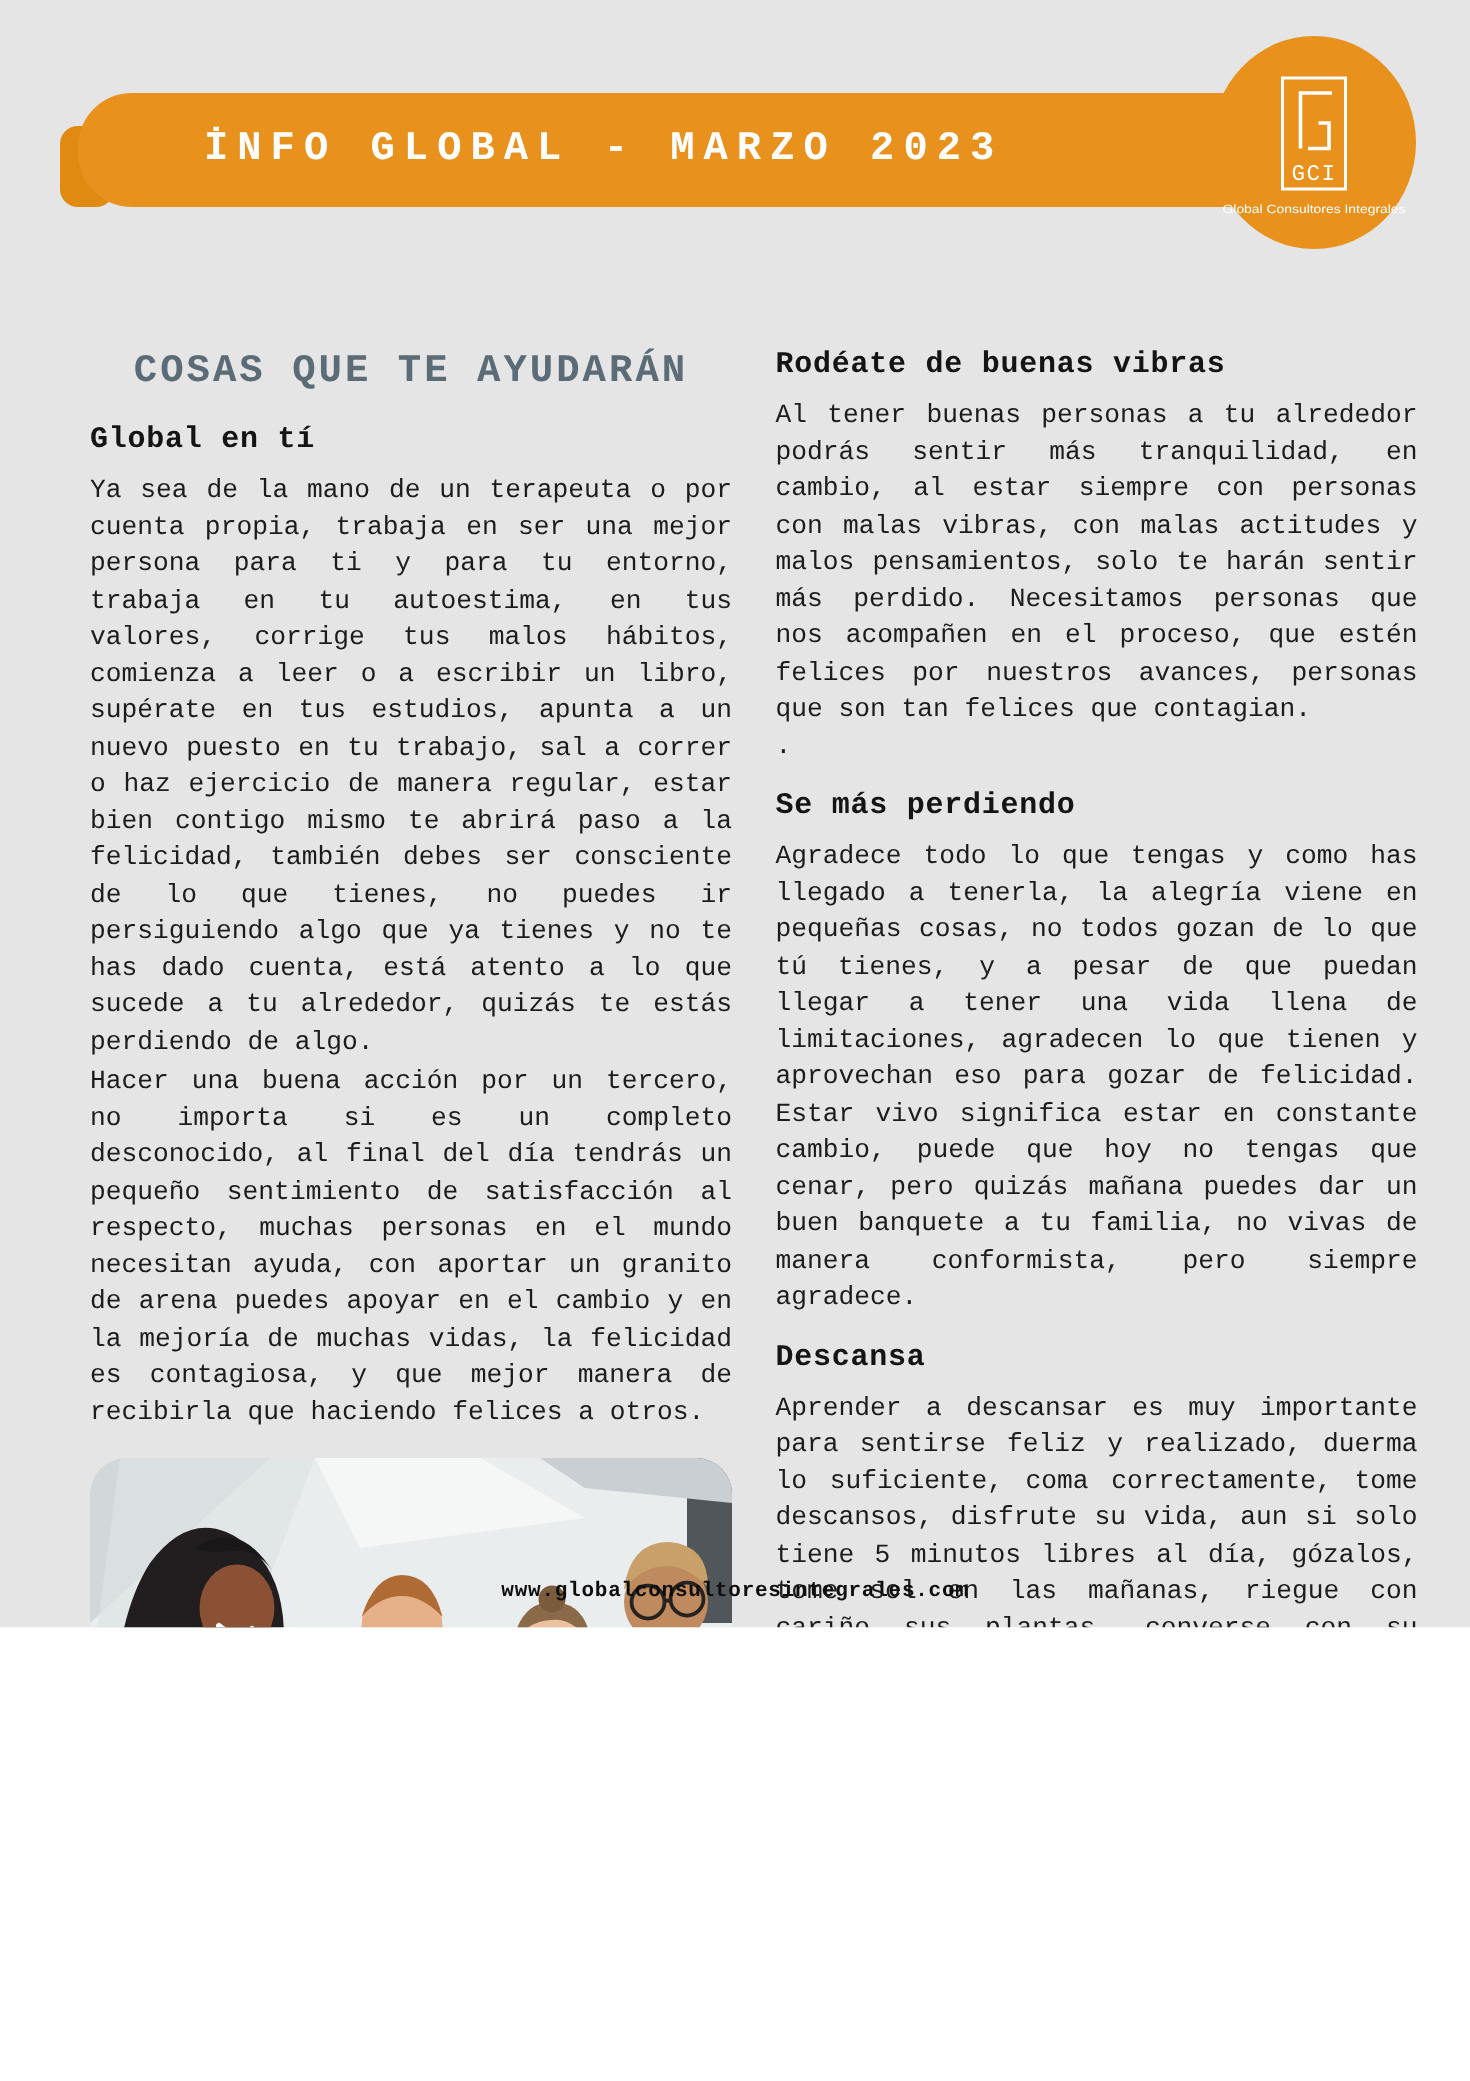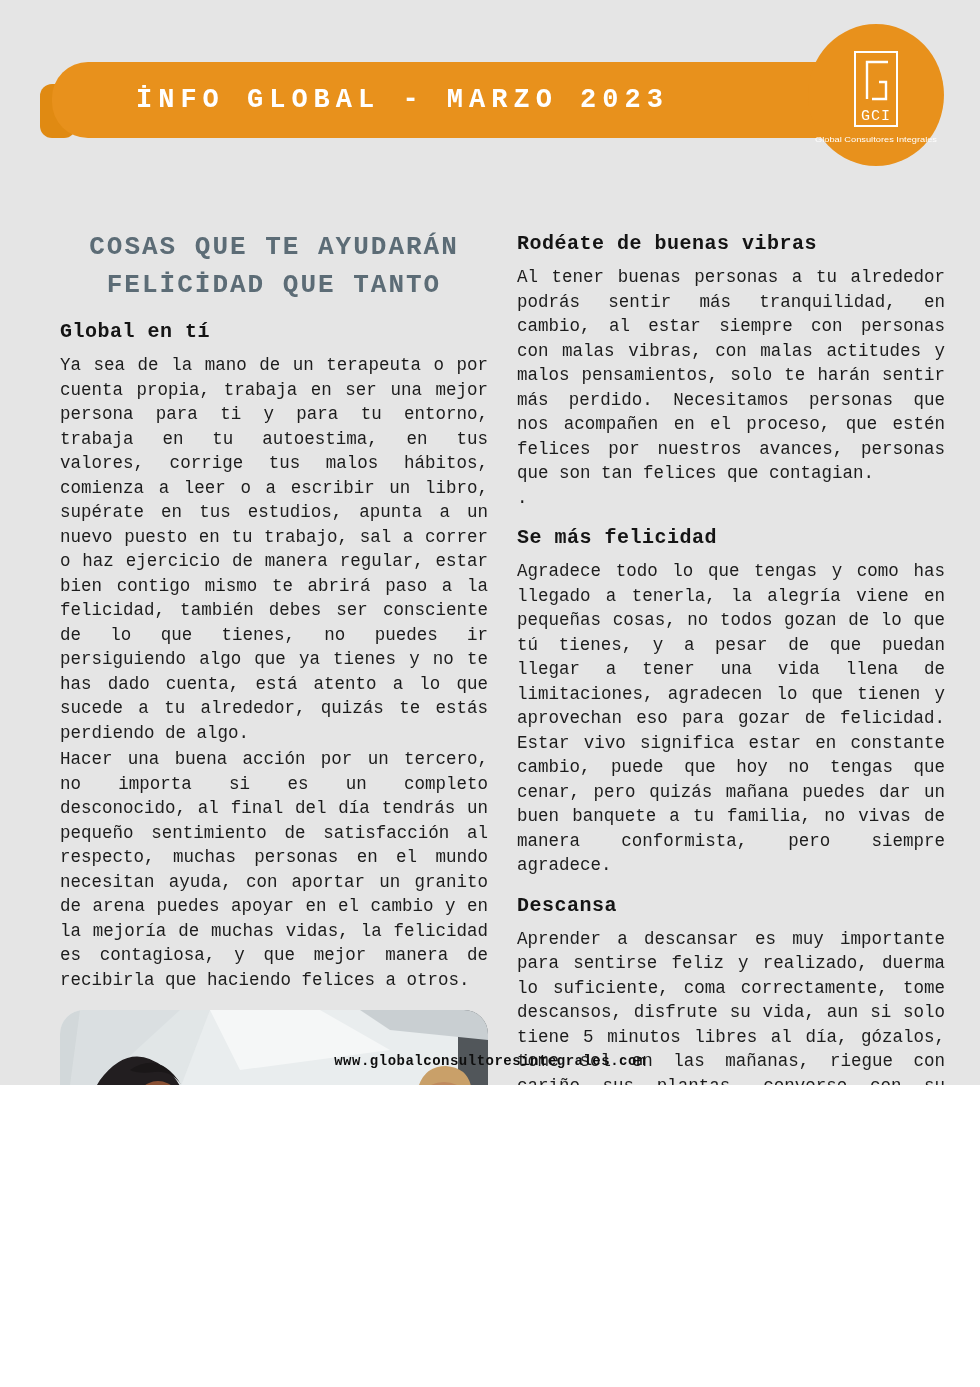--- a/index.html
+++ b/index.html
@@ -73,21 +73,20 @@
         <path d="M66 77 H80 V60 H73"></path>
       </g>
       <text x="70" y="98" text-anchor="middle" fill="#ffffff" font-family="Liberation Mono, monospace" font-size="15" letter-spacing="1">GCI</text>
       <text x="70" y="120" text-anchor="middle" fill="#ffffff" font-family="Liberation Sans, sans-serif" font-size="8" textLength="122" lengthAdjust="spacingAndGlyphs">Global Consultores Integrales</text>
     </svg>
   </div>
 
   <div class="col col-left">
     <div class="main-title">
       <div>COSAS QUE TE AYUDARÁN</div>
-      <div>FELİCİDAD QUE TANTO</div>
     </div>
 
     <div class="sec-h">Global en tí</div>
     <p class="body-p">Ya sea de la mano de un terapeuta o por cuenta propia, trabaja en ser una mejor persona para ti y para tu entorno, trabaja en tu autoestima, en tus valores, corrige tus malos hábitos, comienza a leer o a escribir un libro, supérate en tus estudios, apunta a un nuevo puesto en tu trabajo, sal a correr o haz ejercicio de manera regular, estar bien contigo mismo te abrirá paso a la felicidad, también debes ser consciente de lo que tienes, no puedes ir persiguiendo algo que ya tienes y no te has dado cuenta, está atento a lo que sucede a tu alrededor, quizás te estás perdiendo de algo.</p>
 
     <p class="body-p">Hacer una buena acción por un tercero, no importa si es un completo desconocido, al final del día tendrás un pequeño sentimiento de satisfacción al respecto, muchas personas en el mundo necesitan ayuda, con aportar un granito de arena puedes apoyar en el cambio y en la mejoría de muchas vidas, la felicidad es contagiosa, y que mejor manera de recibirla que haciendo felices a otros.</p>
 
     <div class="photo-frame">
       <svg width="428" height="236" viewBox="0 0 428 236">
         <rect width="428" height="236" fill="#e9edee"></rect>
@@ -130,21 +129,21 @@
         <path d="M372 114 q12 12 26 2 l-4 8 q-12 8 -20 -2 Z" fill="#ffffff"></path>
       </svg>
     </div>
   </div>
 
   <div class="col col-right">
     <div class="sec-h">Rodéate de buenas vibras</div>
     <p class="body-p">Al tener buenas personas a tu alrededor podrás sentir más tranquilidad, en cambio, al estar siempre con personas con malas vibras, con malas actitudes y malos pensamientos, solo te harán sentir más perdido. Necesitamos personas que nos acompañen en el proceso, que estén felices por nuestros avances, personas que son tan felices que contagian.</p>
     <p class="dot-line">.</p>
 
-    <div class="sec-h">Se más felicidad</div>
+    <div class="sec-h">Se más perdiendo</div>
     <p class="body-p">Agradece todo lo que tengas y como has llegado a tenerla, la alegría viene en pequeñas cosas, no todos gozan de lo que tú tienes, y a pesar de que puedan llegar a tener una vida llena de limitaciones, agradecen lo que tienen y aprovechan eso para gozar de felicidad. Estar vivo significa estar en constante cambio, puede que hoy no tengas que cenar, pero quizás mañana puedes dar un buen banquete a tu familia, no vivas de manera conformista, pero siempre agradece.</p>
 
     <div class="sec-h">Descansa</div>
     <p class="body-p">Aprender a descansar es muy importante para sentirse feliz y realizado, duerma lo suficiente, coma correctamente, tome descansos, disfrute su vida, aun si solo tiene 5 minutos libres al día, gózalos, tome sol en las mañanas, riegue con cariño sus plantas, converse con su familia o con sus seres queridos, no se obsesione con la perfección, lo simple vale más al final del día.</p>
 
     <div class="quote">“Cuando te permites lo que mereces, atraes lo que necesitas”</div>
   </div>
 
   <div class="footer">www.globalconsultoresintegrales.com</div>
 

